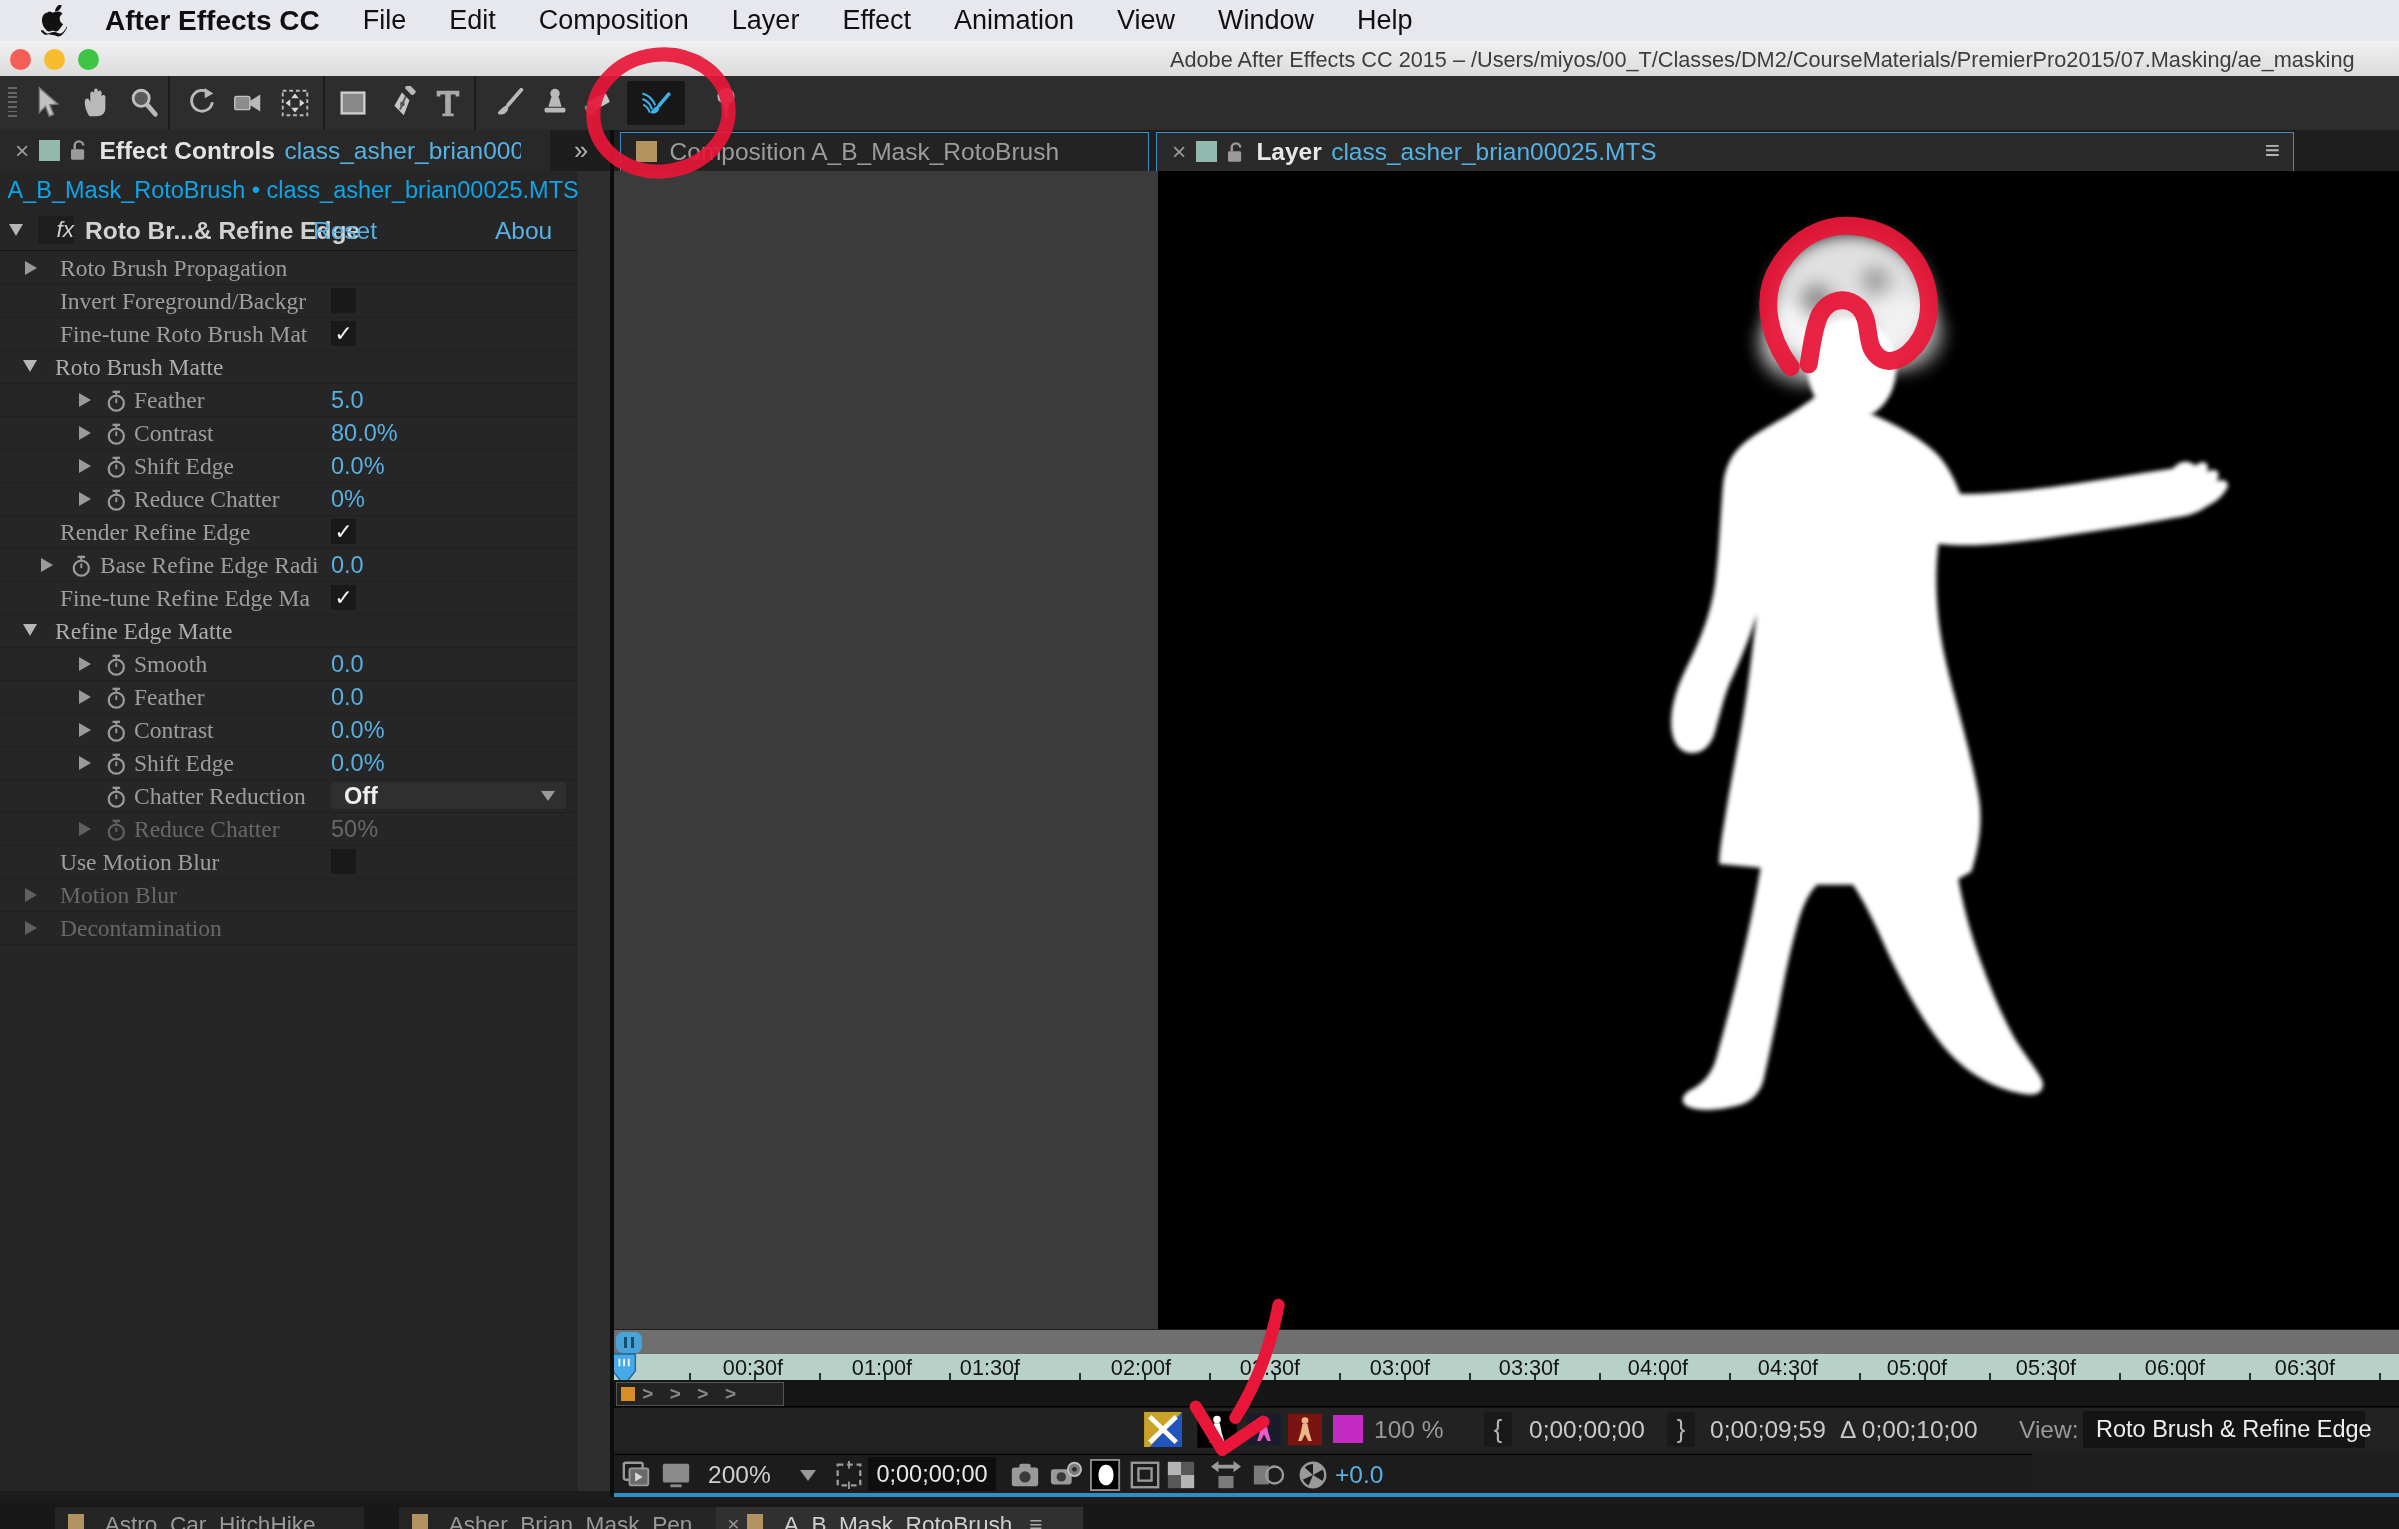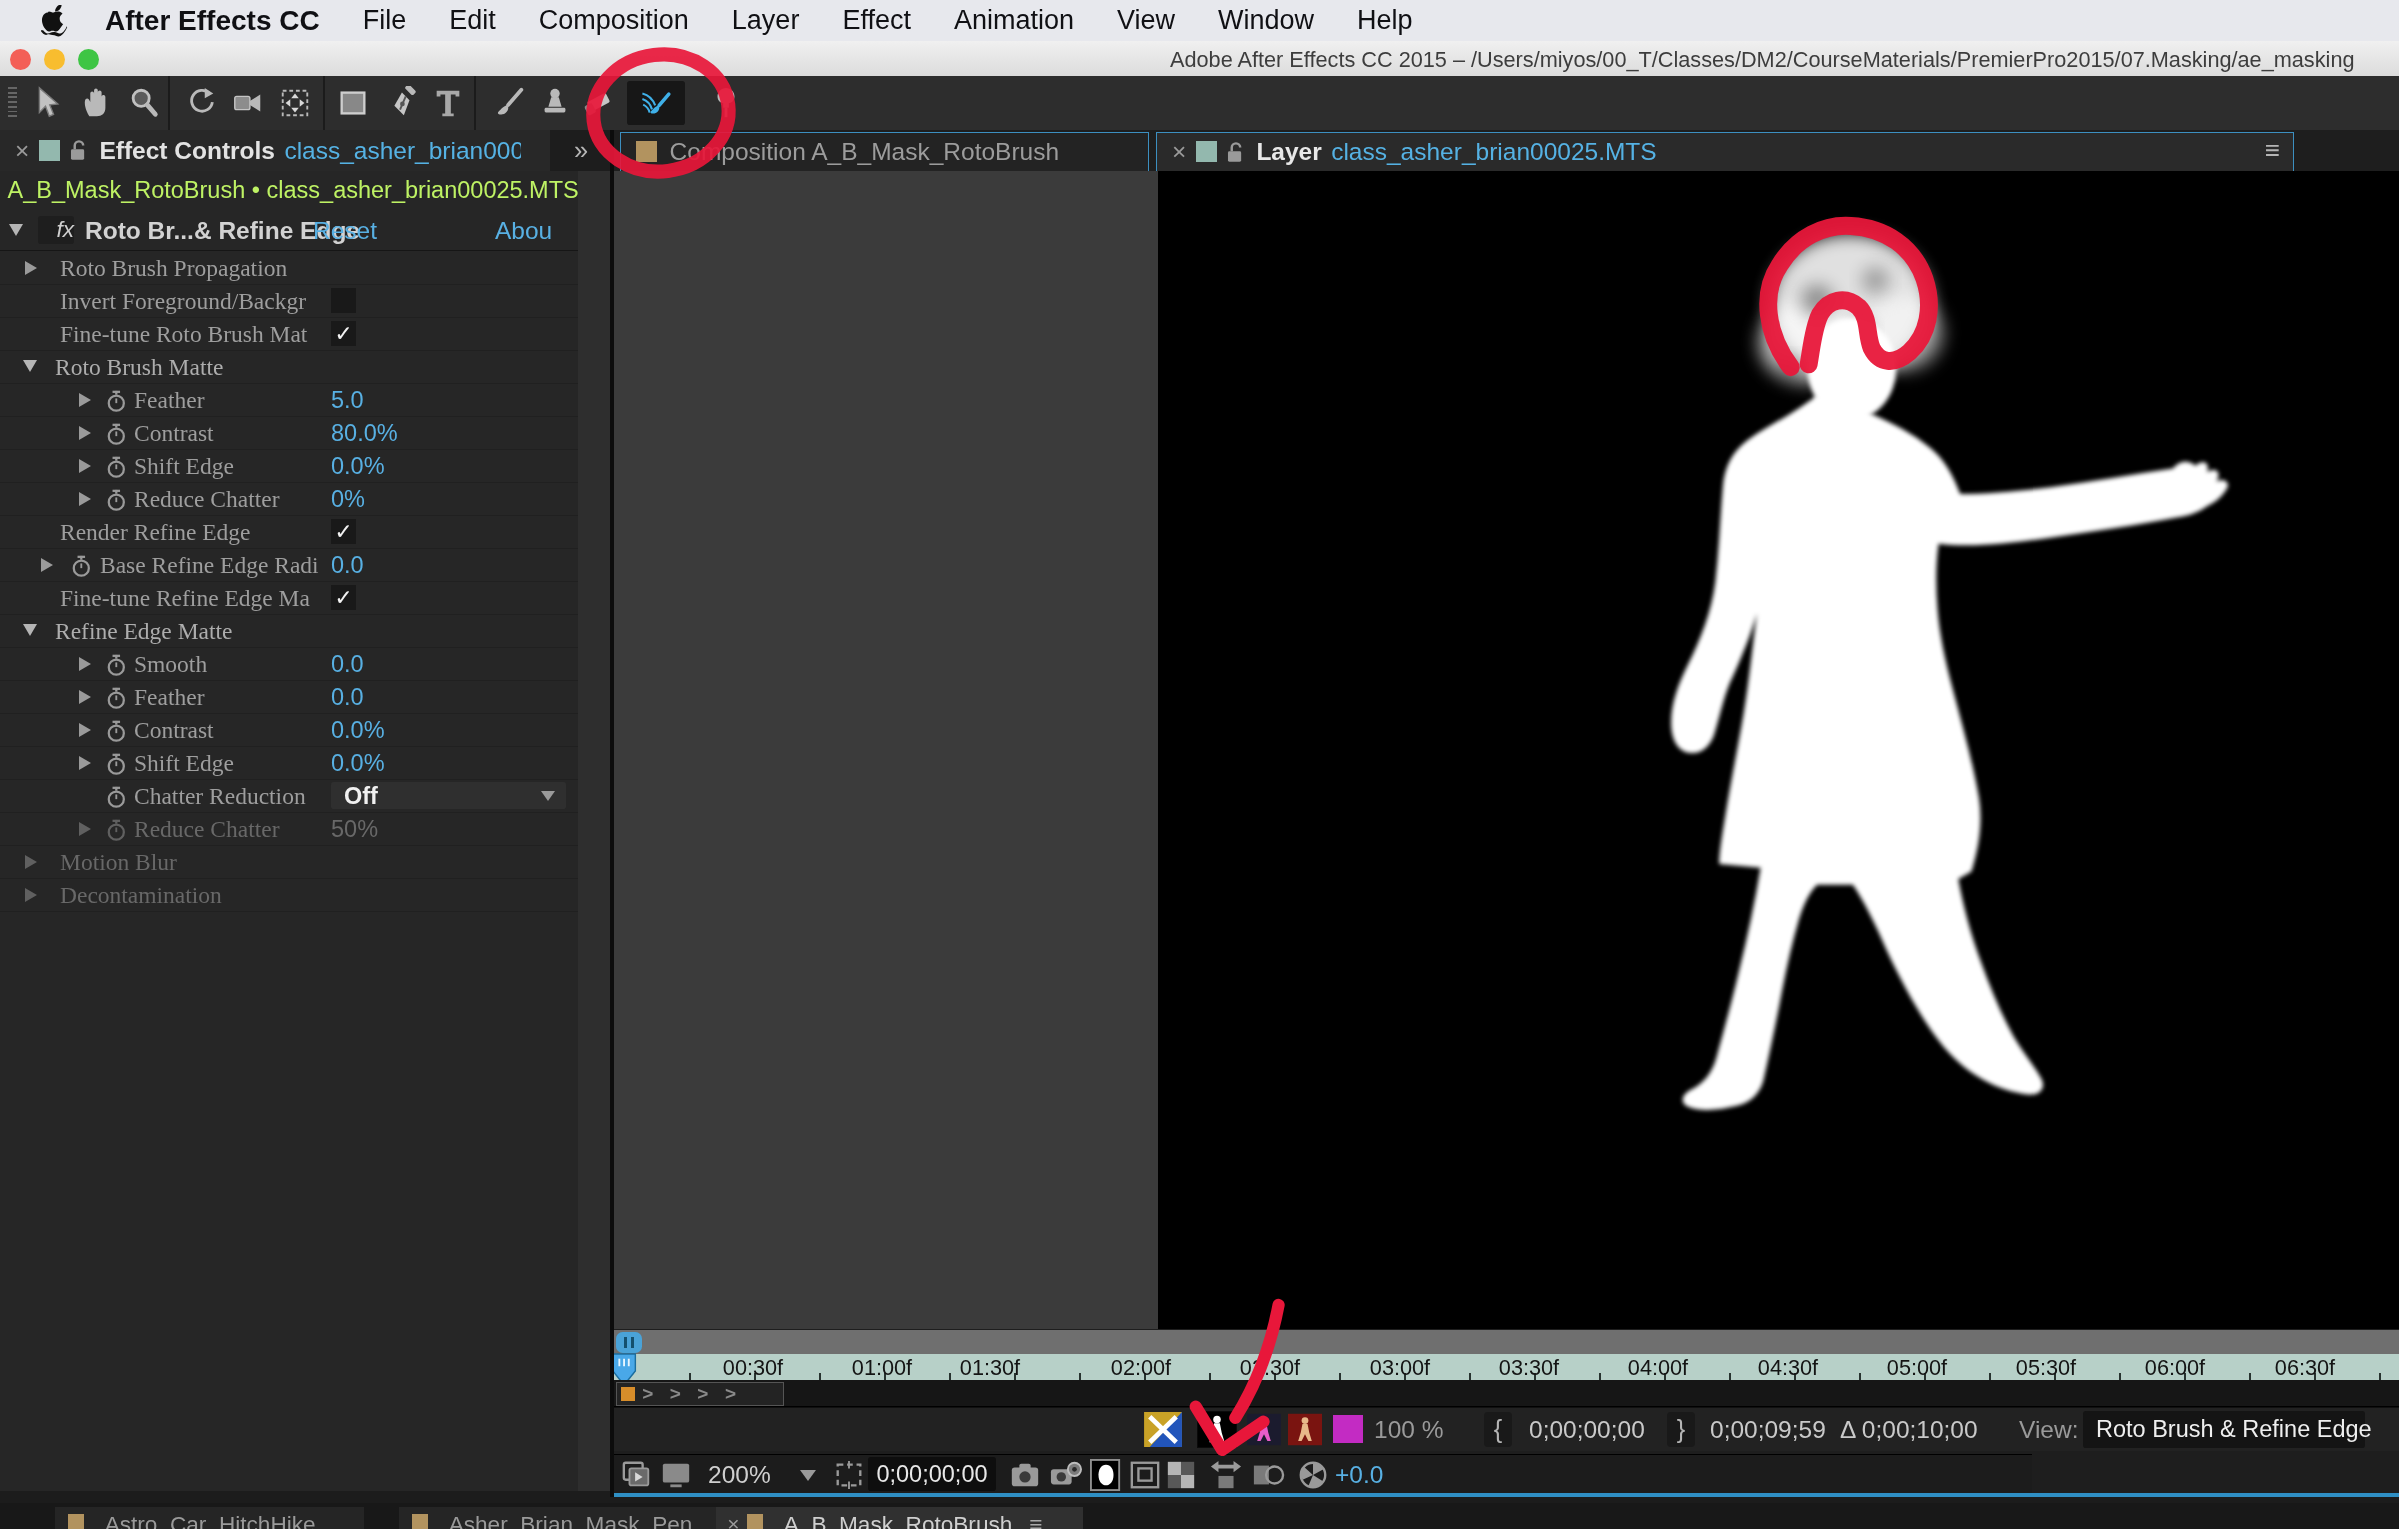--- a/index.html
+++ b/index.html
@@ -39,21 +39,21 @@
   .closex{color:#9a9a9a;font-size:24.5px;margin:0 9.4px 0 15px;}
   .chip{width:21px;height:21px;background:#93b8ae;margin-right:9.4px;flex:0 0 auto;}
   .chip.tan{background:#b2935f;}
   .locksvg{width:19px;height:22.6px;margin-right:11.3px;}
   .ptitle{color:#e3e3e3;font-size:24.5px;font-weight:bold;white-space:nowrap;}
   .ptarget{color:#55b2e4;font-size:24.5px;margin-left:9.4px;white-space:nowrap;overflow:hidden;}
 
   
   #effect-panel{left:0;top:171px;width:612px;height:1320px;background:#262626;overflow:hidden;}
   #ec-scroll{position:absolute;right:1.9px;top:0;width:32px;height:1320px;background:#2e2e2e;}
-  #src-line{position:absolute;left:7.5px;top:5.6px;color:#bef264;font-size:23.5px;white-space:nowrap;}
+  #src-line{position:absolute;left:7.5px;top:5.6px;color:#0ea5e9;font-size:23.5px;white-space:nowrap;}
   #fx-header{position:absolute;left:0;top:41px;width:578px;height:38px;border-bottom:0.9px solid #161616;}
   #fx-header .twirl{left:9.4px;top:12.2px;}
   .fxbadge{position:absolute;left:38px;top:3.8px;width:36px;height:28px;background:#1e1e1e;color:#cfcfcf;
            font-size:22.6px;font-style:italic;text-align:right;line-height:28px;border-radius:2.8px;}
   #fx-name{position:absolute;left:85px;top:4.7px;color:#d2d2d2;font-weight:bold;font-size:24.5px;}
   #fx-reset{position:absolute;left:313px;top:4.7px;color:#58b0e3;font-size:24.5px;}
   #fx-about{position:absolute;left:495px;top:4.7px;color:#58b0e3;font-size:24.5px;}
 
   #rows{position:absolute;left:0;top:81px;width:578px;}
   .erow{position:relative;width:578px;height:32px;border-bottom:0.9px solid #202020;}
@@ -439,20 +439,24 @@
       <div class="erow lv2 dim">
         <span class="twirl r" style="opacity:.5"></span>
         <svg class="sw" style="opacity:.5" viewBox="0 0 24 26">
             <circle cx="12" cy="15" r="8" fill="none" stroke="#9a9a9a" stroke-width="2.4"></circle>
             <line x1="12" y1="2" x2="12" y2="6" stroke="#9a9a9a" stroke-width="2.4"></line>
             <line x1="8" y1="3" x2="16" y2="3" stroke="#9a9a9a" stroke-width="2.4"></line>
             <line x1="12" y1="15" x2="12" y2="10" stroke="#9a9a9a" stroke-width="2"></line>
           </svg>
         <span class="elabel">Reduce Chatter</span>
         <span class="eval">50%</span>
+      </div>
+      <div class="erow lv0">
+        <span class="elabel">Use Motion Blur</span>
+        <span class="cbox"></span>
       </div>
       <div class="erow lv0 dim">
         <span class="twirl r" style="opacity:.5"></span>
         <span class="elabel">Motion Blur</span>
       </div>
       <div class="erow lv0 dim">
         <span class="twirl r" style="opacity:.5"></span>
         <span class="elabel">Decontamination</span>
       </div>
     </div>

